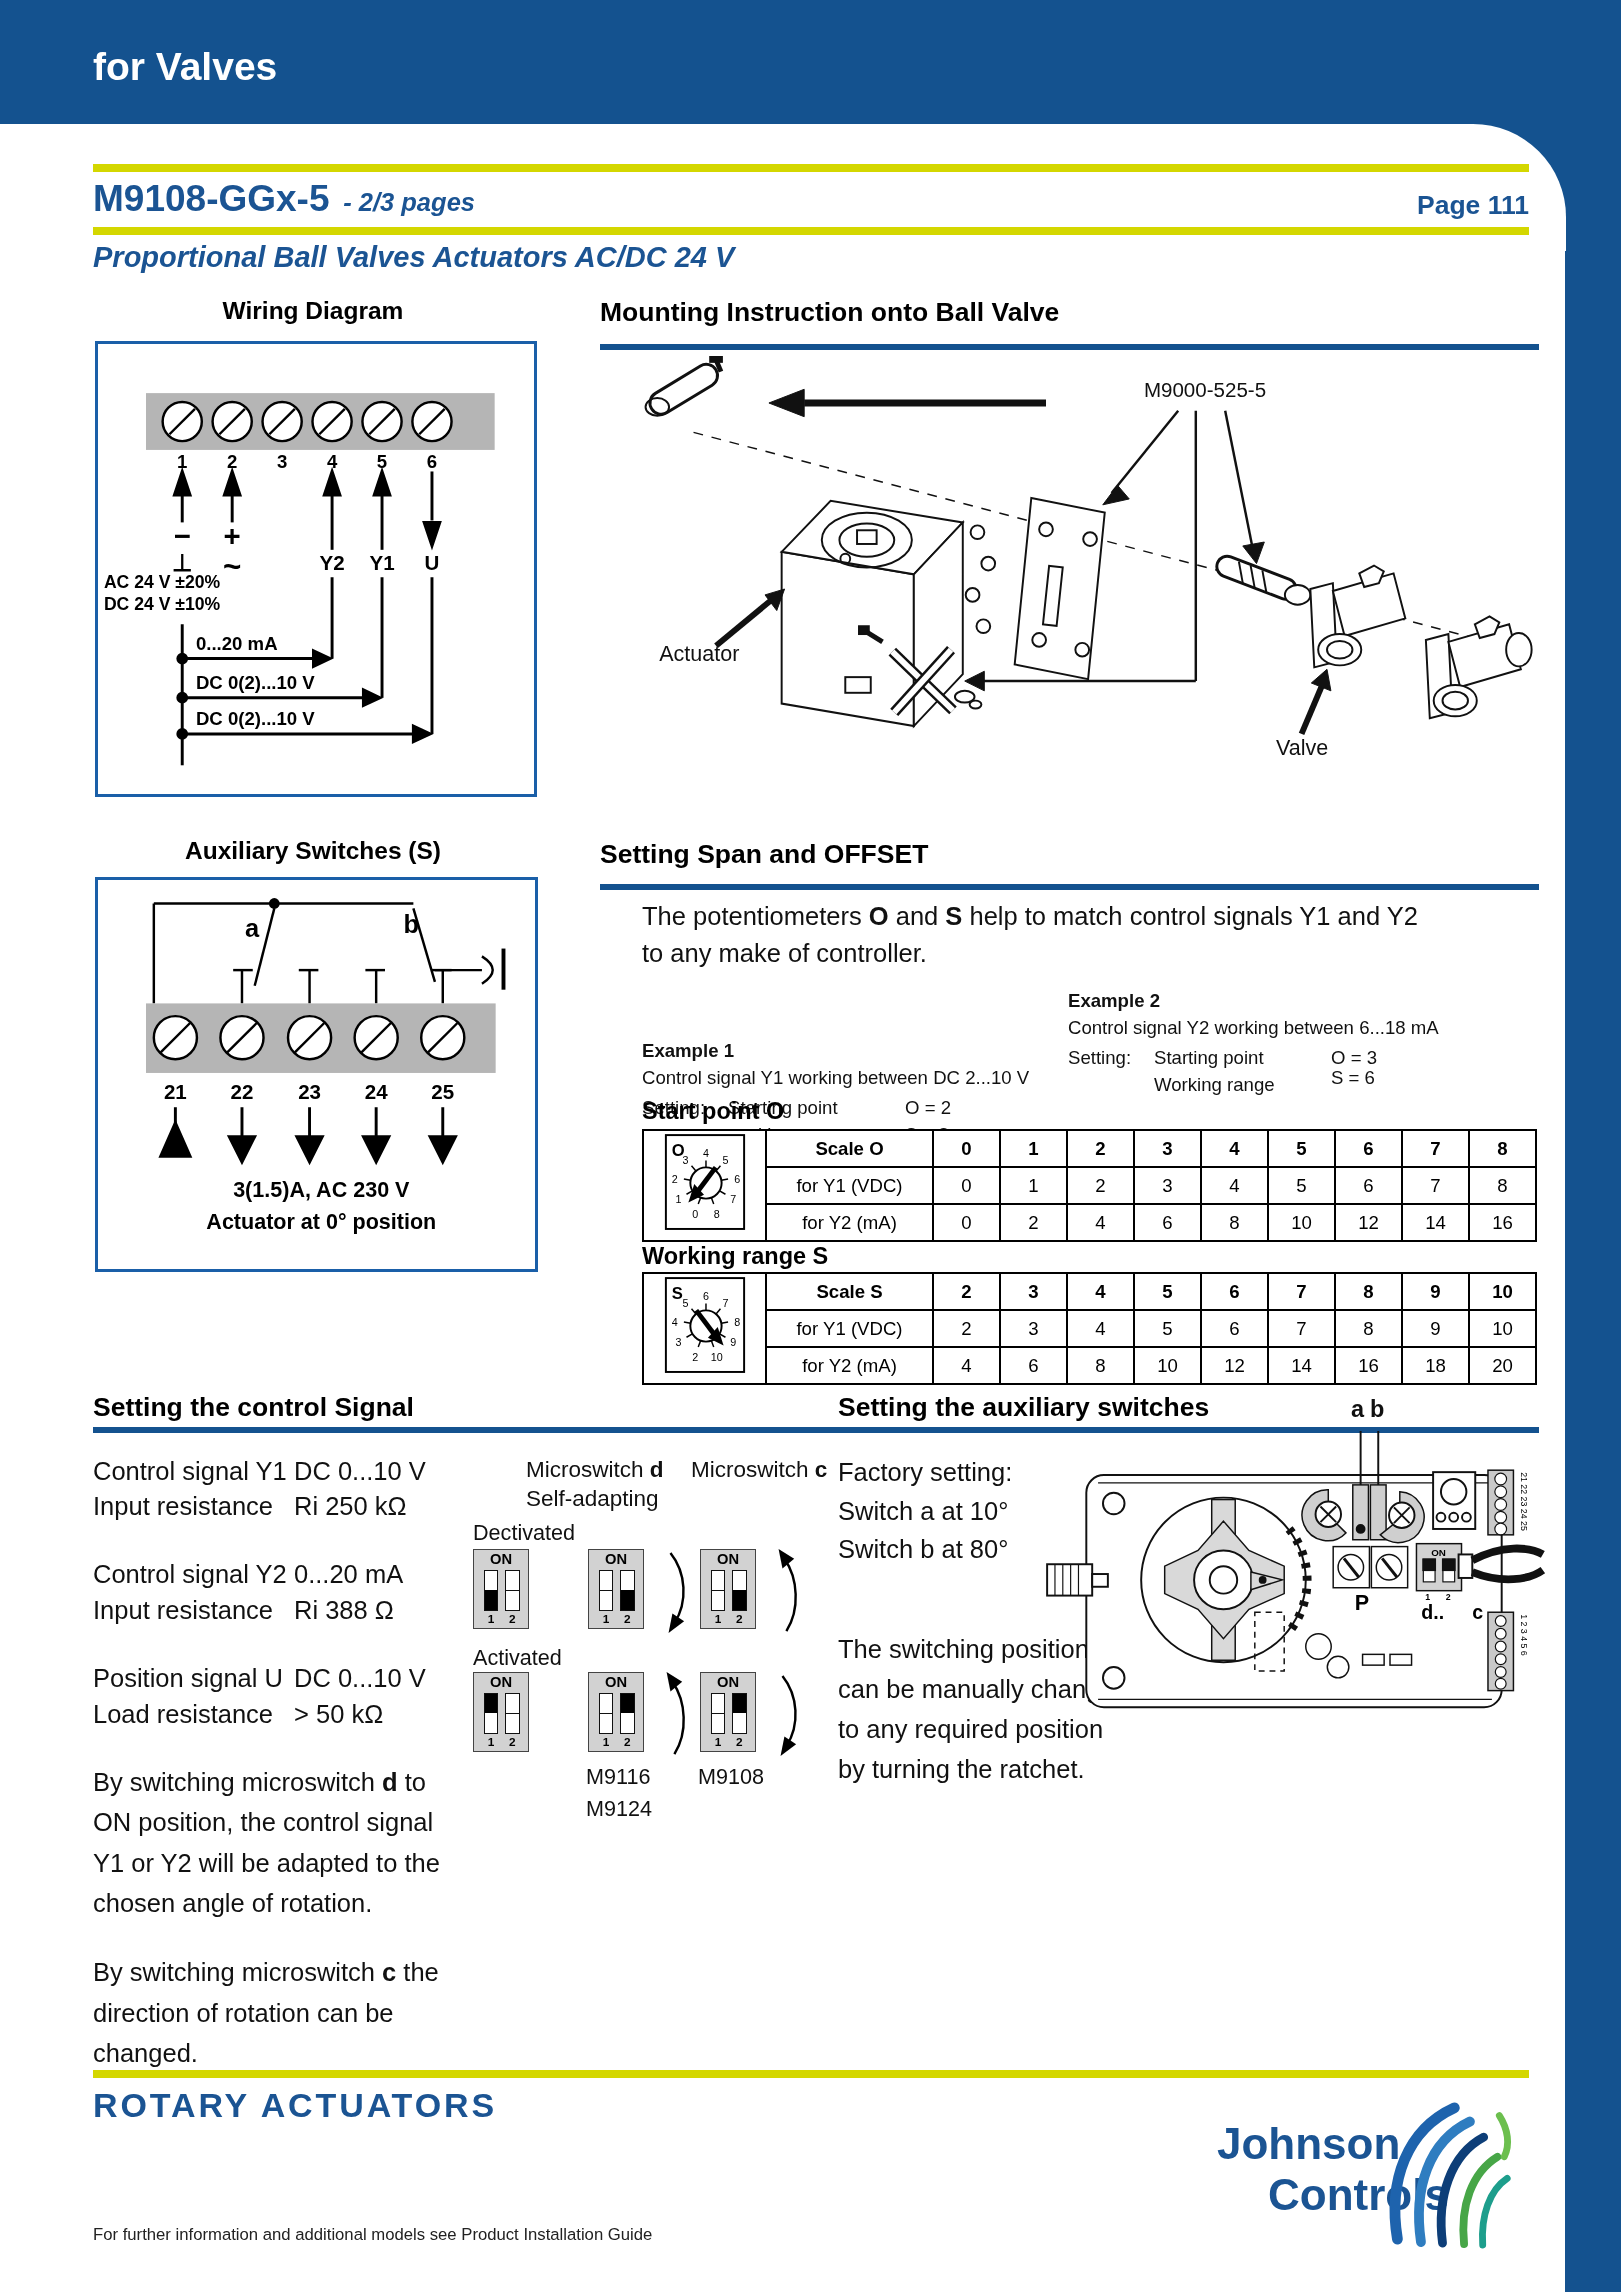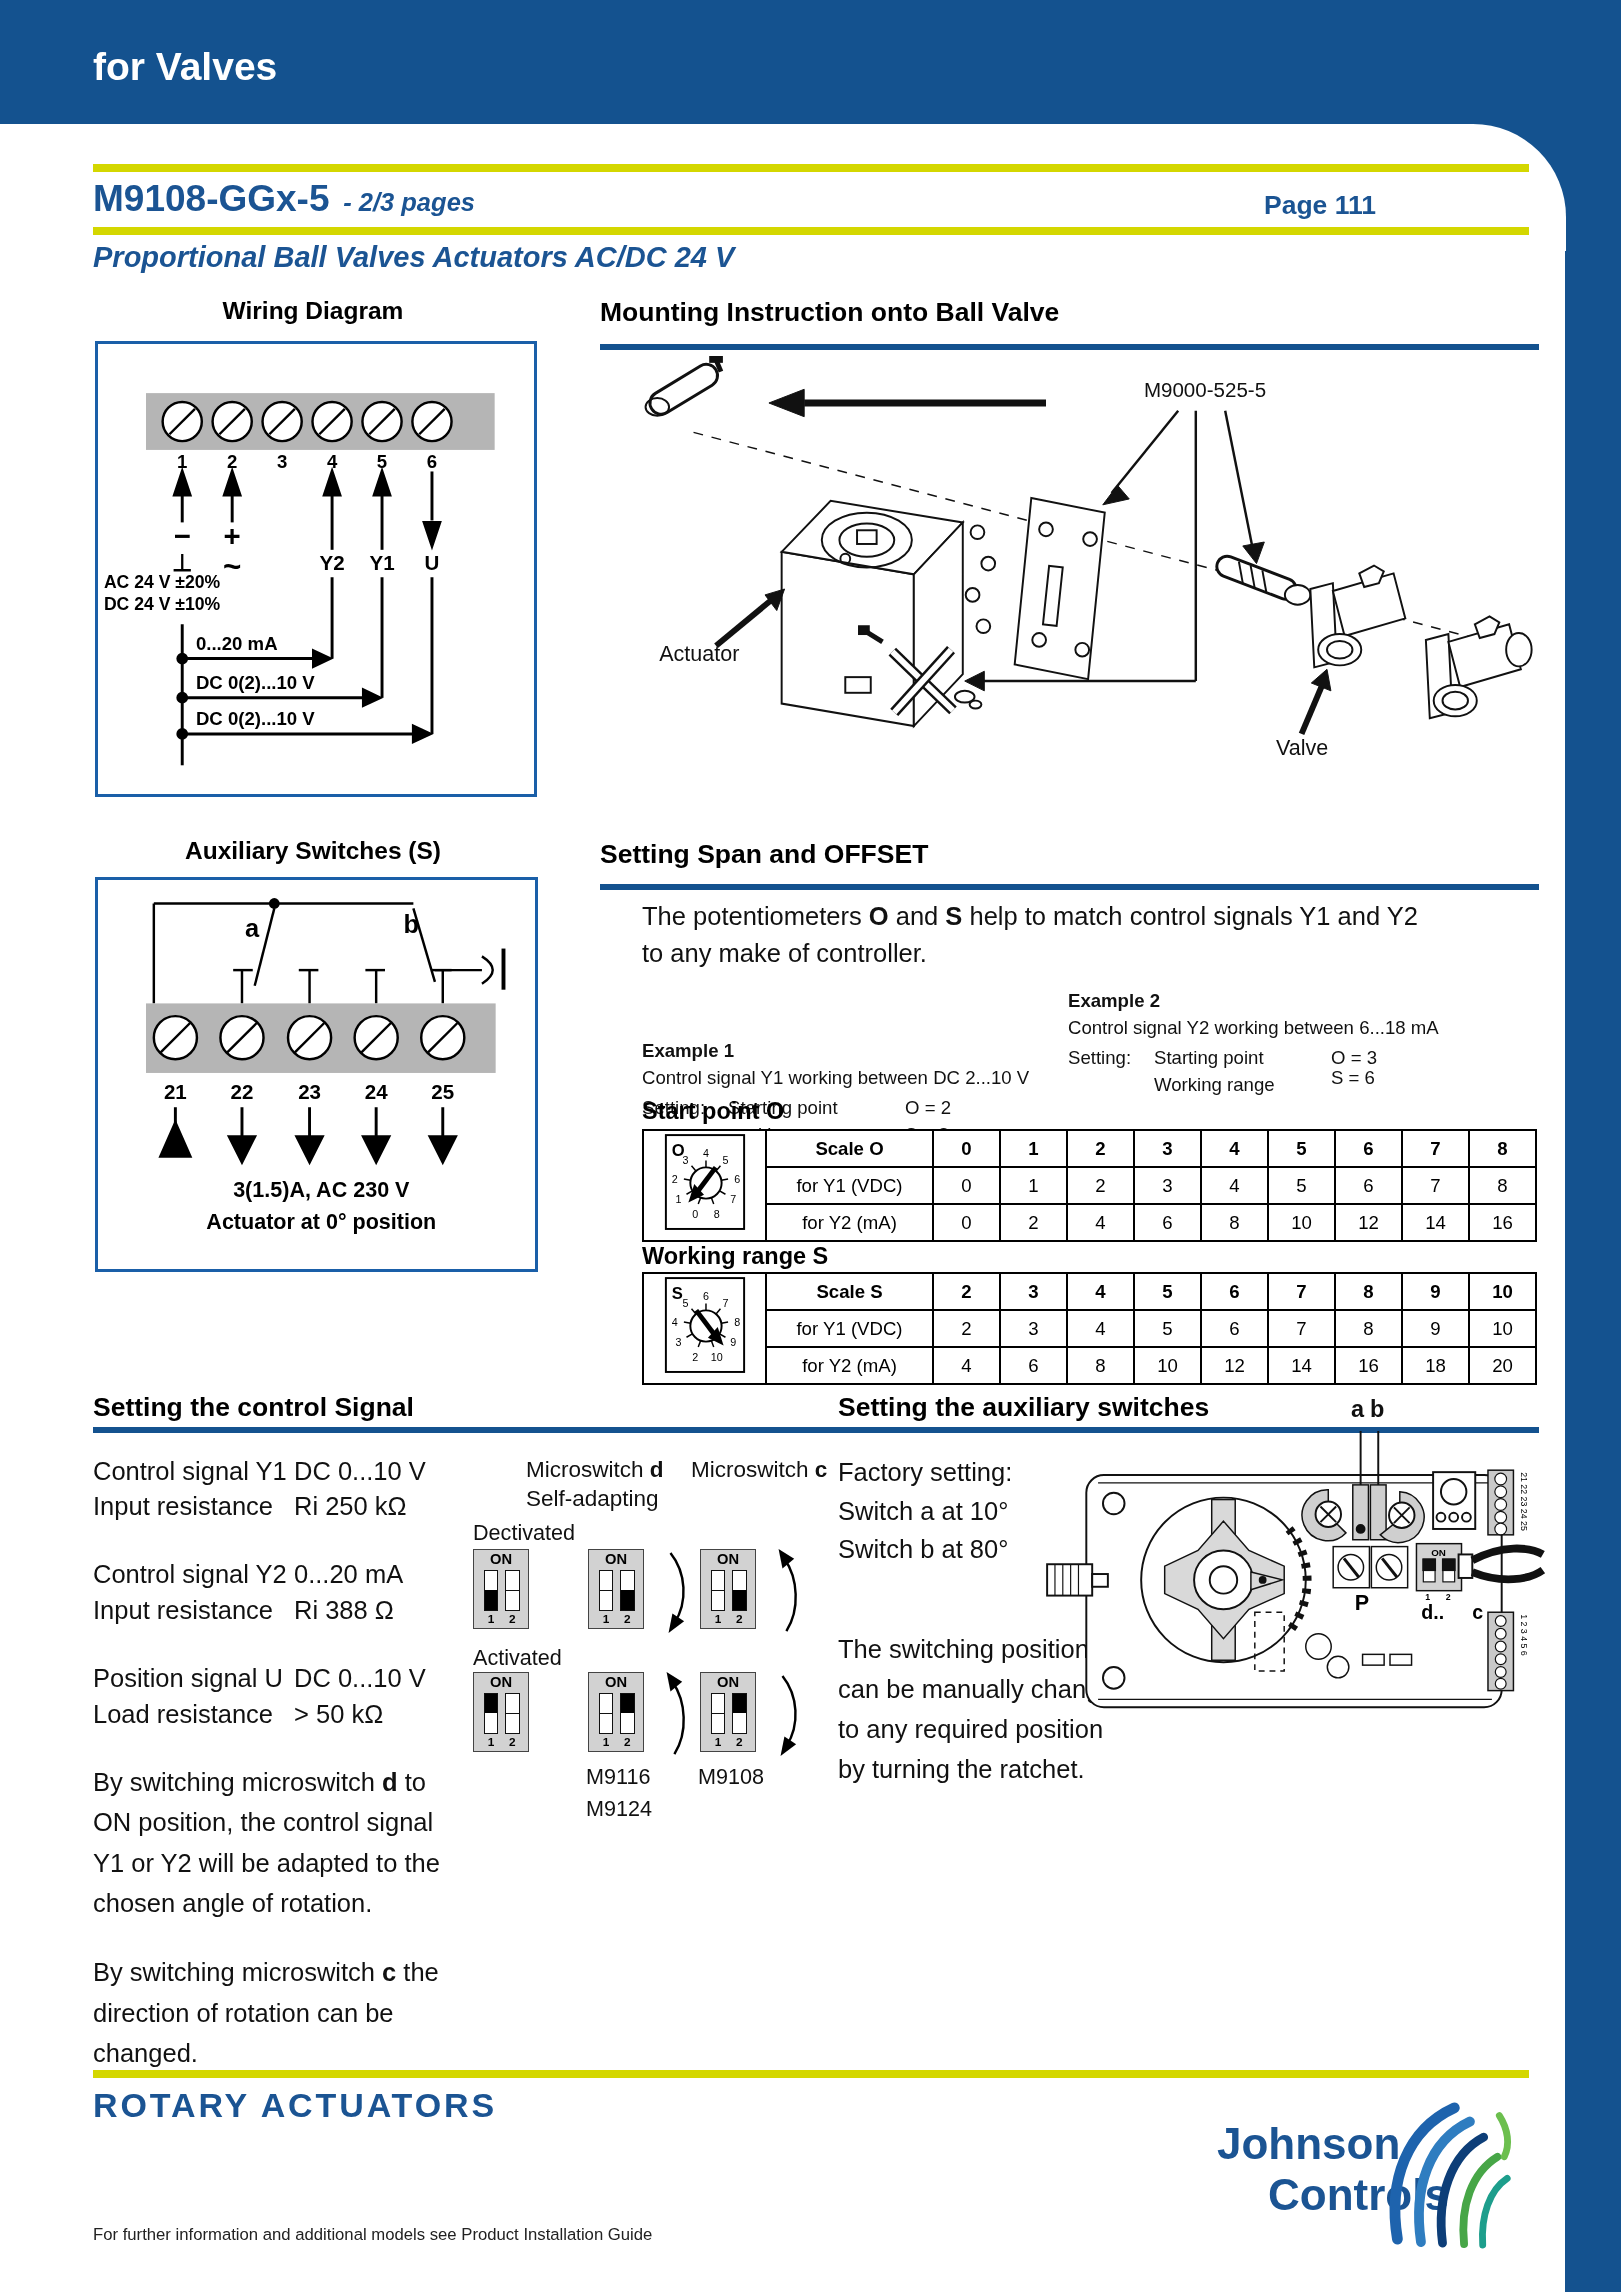--- a/index.html
+++ b/index.html
@@ -5,21 +5,21 @@
   html,body{margin:0;padding:0;background:#fff;}
   .page{position:relative;width:1621px;height:2293px;background:#fff;overflow:hidden;
         font-family:"Liberation Sans",sans-serif;color:#111;}
   .abs{position:absolute;}
   .blue{background:#14528f;}
   .yellow-rule{position:absolute;height:7.8px;background:#d4d700;}
   .blue-rule{position:absolute;height:5.9px;background:#14528f;}
   .hdr-banner{position:absolute;left:93px;top:45px;color:#fff;font-size:39px;font-weight:bold;}
   .model{position:absolute;left:93px;top:178px;color:#1b5493;font-size:37px;font-weight:bold;}
   .pages-note{font-size:25.5px;font-style:italic;margin-left:13.7px;}
-  .pageno{position:absolute;left:1264px;top:190px;width:265px;text-align:left;color:#1b5493;font-size:26.5px;font-weight:bold;}
+  .pageno{position:absolute;left:1264px;top:190px;width:265px;text-align:right;color:#1b5493;font-size:26.5px;font-weight:bold;}
   .subtitle{position:absolute;left:93px;top:241px;color:#1b5493;font-size:29px;font-weight:bold;font-style:italic;}
   .diag-title{position:absolute;width:436px;text-align:center;font-size:24.5px;font-weight:bold;color:#000;}
   .diag-box{position:absolute;border:3.9px solid #1a5fa8;background:#fff;}
   .sec-h{position:absolute;font-size:26.5px;font-weight:bold;color:#000;}
   .body-t{position:absolute;font-size:25.5px;color:#111;}
   .ex-t{position:absolute;font-size:18.6px;color:#111;}
   .stable{position:absolute;border-collapse:collapse;border:2.9px solid #000;table-layout:fixed;background:#fff;}
   .stable td,.stable th{border:2px solid #000;text-align:center;font-size:18.6px;padding:0;height:35px;color:#000;}
   .stable th{font-weight:bold;}
   .dipbox{position:absolute;width:56px;height:80px;background:#d2d2d2;border:1.5px solid #444;box-sizing:border-box;}

